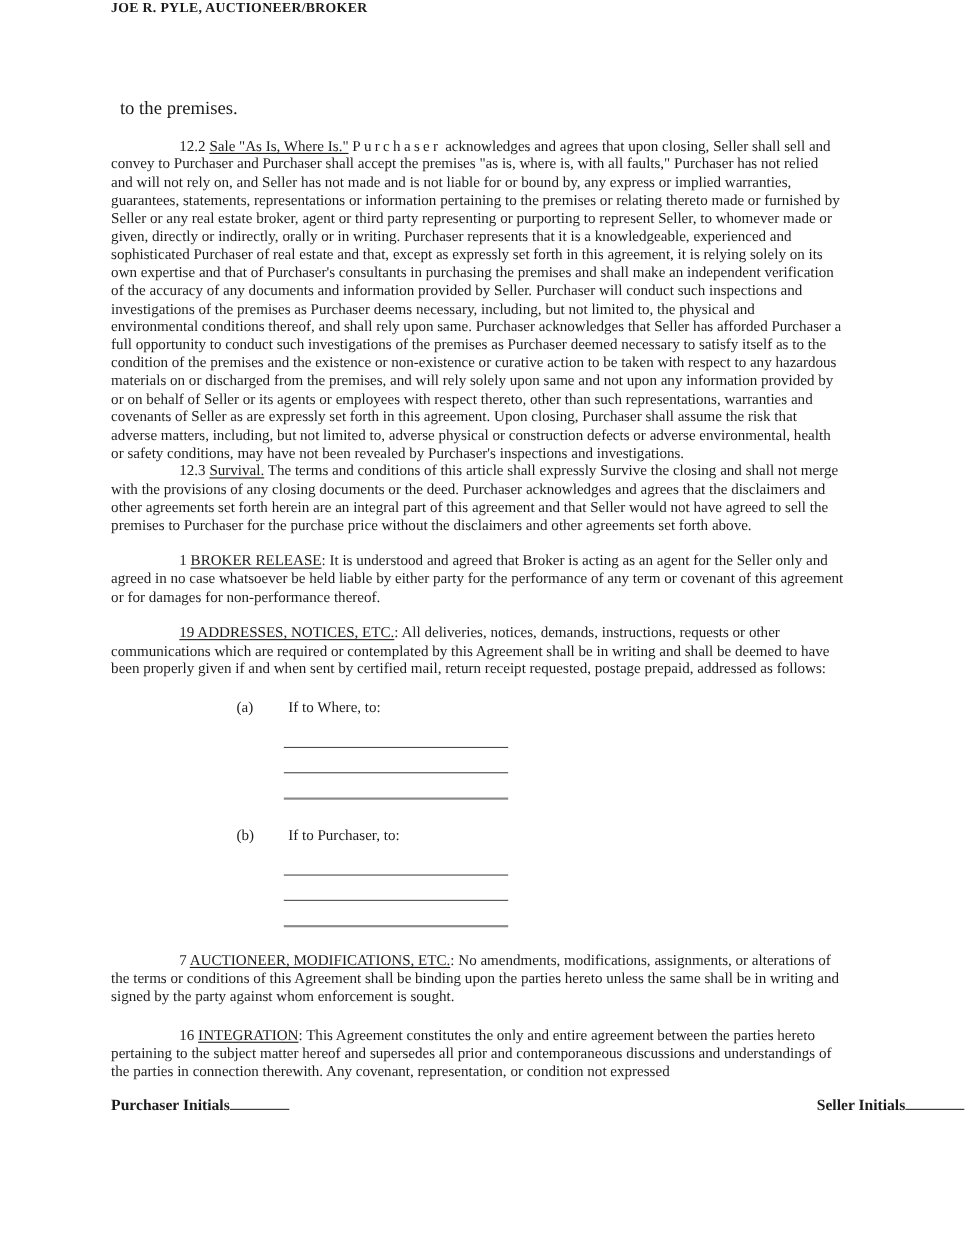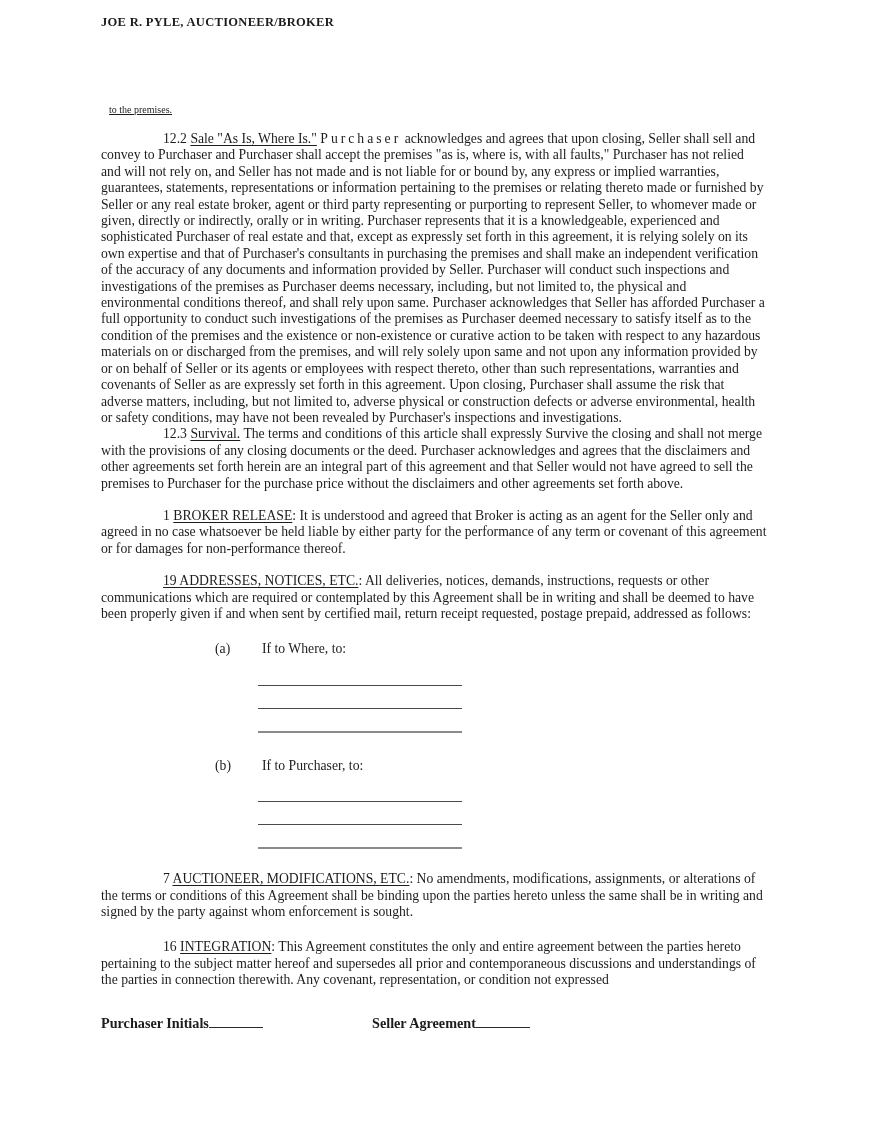--- a/index.html
+++ b/index.html
@@ -7,30 +7,28 @@
   .page {
     position: relative;
     width: 877px;
     height: 1135px;
     background: #ffffff;
     color: #1c1c1c;
     font-family: "Liberation Serif", serif;
     overflow: hidden;
   }
   .doc-header {
-    padding-top: 15px;
     margin-left: 101px;
     font-weight: 700;
     font-size: 12.5px;
     letter-spacing: 0.3px;
   }
   .fragment {
     margin: 74px 0 0 109px;
-    font-size: 10px;
-    text-decoration: underline;
+    font-size: 17px;
   }
   .content {
     margin-left: 101px;
     width: 666px;
     font-size: 13.7px;
     line-height: 16.4px;
   }
   .para { margin-top: 16px; text-indent: 62px; }
   .para.tight { margin-top: 0; }
   .u { text-decoration: underline; text-underline-offset: 2px; }
@@ -44,23 +42,24 @@
   .blank-line {
     width: 204px;
     height: 22px;
     border-bottom: 1px solid #4a4a4a;
   }
   .blank-line.thick { border-bottom: 2px solid #8a8a8a; }
 
   .footer {
     display: flex;
     margin-left: 101px;
-    margin-top: 24px;
+    margin-top: 11px;
     font-weight: 700;
     font-size: 14.2px;
+    justify-content: space-between;
   }
   .init-slot { width: 271px; }
   .init-line {
     display: inline-block;
     width: 54px;
     height: 14px;
     border-bottom: 1.5px solid #2a2a2a;
   }
 </style>
 </head>
@@ -107,16 +106,16 @@
     </div>
 
     <div class="para" style="margin-top:22px"><span>7</span> <span class="u">AUCTIONEER, MODIFICATIONS, ETC.</span><span>: No amendments, modifications, assignments, or alterations of the terms or conditions of this Agreement shall be binding upon the parties hereto unless the same shall be in writing and signed by the party against whom enforcement is sought.</span></div>
 
     <div class="para" style="margin-top:19px"><span>16</span> <span class="u">INTEGRATION</span><span>: This Agreement constitutes the only and entire agreement between the parties hereto pertaining to the subject matter hereof and supersedes all prior and contemporaneous discussions and understandings of the parties in connection therewith. Any covenant, representation, or condition not expressed</span></div>
 
   </div>
 
   <div class="footer">
     <span class="init-slot"><span>Purchaser Initials</span><span class="init-line"></span></span>
-    <span><span>Seller Agreement</span><span class="init-line"></span></span>
+    <span><span>Seller Initials</span><span class="init-line"></span></span>
   </div>
 
 </div>
 
 </body></html>

